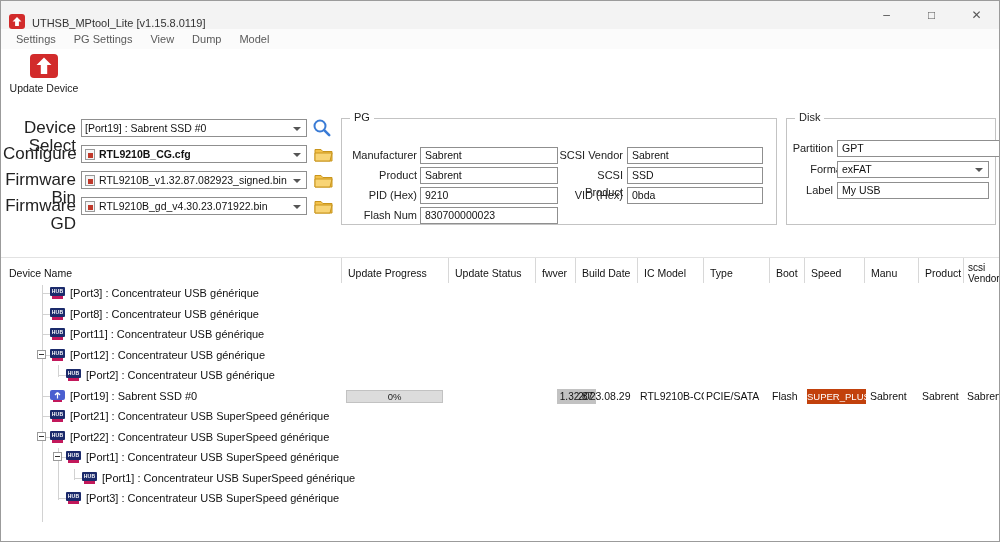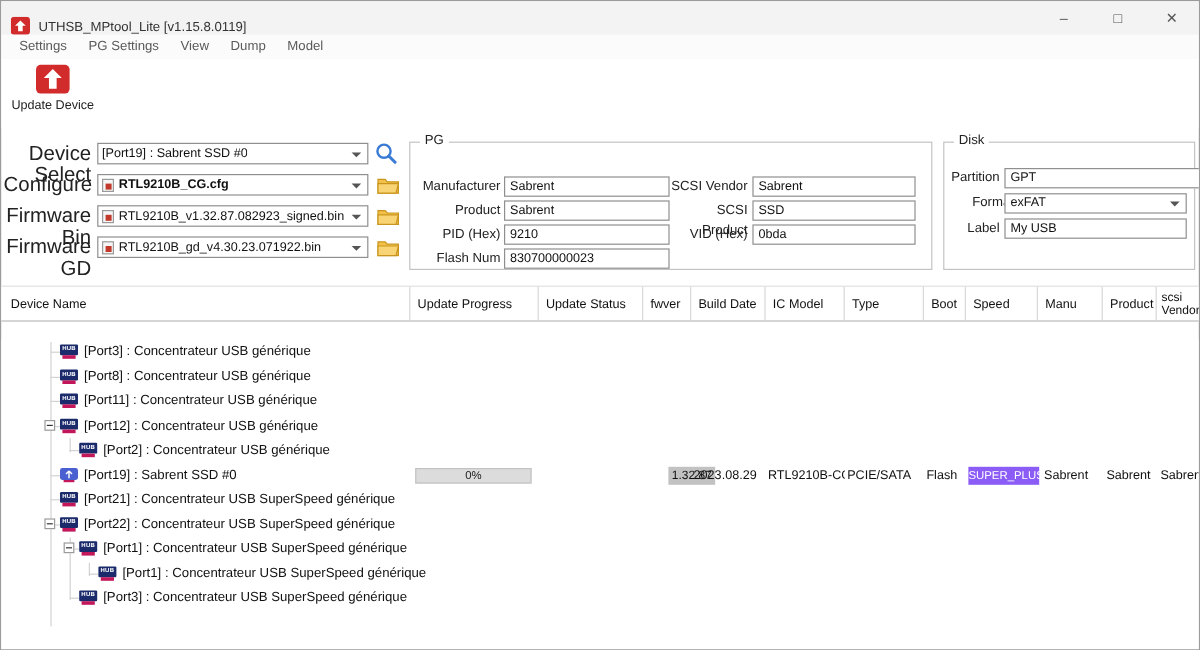--- a/index.html
+++ b/index.html
@@ -38,21 +38,21 @@
   .tool-btn { position:absolute; display:flex; align-items:center; justify-content:center; cursor:default; }
 
   
   .group { position:absolute; border:1px solid #c3c3c3; background:#fff; }
   .group-title { position:absolute; top:-8px; left:8px; background:#fff; padding:0 4px; font-size:11px; color:#222; }
   .glabel { position:absolute; text-align:right; font-size:11px; color:#222; line-height:17px; }
   .tinput { position:absolute; height:17px; border:1px solid #8f8f8f; background:#fff; font-size:10.5px; color:#111; line-height:15px; padding-left:4px; white-space:nowrap; overflow:hidden; }
   .gcombo { position:absolute; height:17px; border:1px solid #8f8f8f; background:#fff; font-size:10.5px; color:#111; line-height:15px; padding:0 16px 0 4px; overflow:hidden; }
 
   
-  .thead { position:absolute; top:237px; left:0; right:0; height:30px; background:#fff; border-top:1px solid #e2e2e2; border-bottom:1px solid #b9b9b9; }
+  .thead { position:absolute; top:256px; left:0; right:0; height:30px; background:#fff; border-top:1px solid #e2e2e2; border-bottom:1px solid #b9b9b9; }
   .hc { position:absolute; top:0; height:29px; display:flex; align-items:center; padding-left:6px; font-size:10.5px; color:#111; border-left:1px solid #d8d8d8; overflow:hidden; }
   .hc.first { border-left:none; padding-left:8px; }
   .hc.wrap { white-space:normal; font-size:10px; line-height:11px; padding-left:4px; }
 
   
   .tree { position:absolute; top:282px; left:0; right:0; bottom:0; background:#fff; overflow:hidden; }
   .guide { position:absolute; width:0; border-left:1px solid #d2d2d2; }
   .trow { position:relative; height:20.5px; display:flex; align-items:center; font-size:11px; color:#111; white-space:nowrap; }
   .trow.d1 { padding-left:49px; }
   .trow.d2 { padding-left:65px; }
@@ -68,21 +68,21 @@
   .ticon { flex:none; margin-right:5px; position:relative; }
   .hub { width:15px; height:12px; }
   .hub-top { position:absolute; left:0; right:0; top:0; bottom:3px; background:#1b2a6b; border-radius:1px; color:#fff; font-size:5px; font-weight:bold; text-align:center; line-height:9px; overflow:hidden; letter-spacing:.2px; }
   .hub-bot { position:absolute; left:2px; right:2px; bottom:0; height:3px; background:#c2185b; }
   .usbi { width:15px; height:12px; }
 
   
   .cell { position:absolute; top:0; height:20.5px; line-height:20.5px; font-size:10.5px; color:#111; overflow:hidden; }
   .progress { position:absolute; left:345px; width:97px; top:4px; height:13px; background:#dcdcdc; border:1px solid #c2c2c2; text-align:center; font-size:9.5px; line-height:11px; color:#222; }
   .fwchip { position:absolute; left:536px; width:39px; top:3px; height:15px; background:#c2c2c2; text-align:center; font-size:10px; line-height:15px; color:#111;margin-left:20px; }
-  .speedchip { position:absolute; left:806px; width:59px; top:3px; height:15px; background:#8b5cf6; color:#fff; text-align:center; font-size:9.5px; line-height:15px; }
+  .speedchip { position:absolute; left:806px; width:59px; top:3px; height:15px; background:#c2410c; color:#fff; text-align:center; font-size:9.5px; line-height:15px; }
 </style>
 </head>
 <body>
 
 <div class="win">
 
   <div class="titlebar">
     <svg class="appicon" viewBox="0 0 16 15">
       <rect x="0" y="0" width="16" height="15" rx="3" fill="#d22b2b"></rect>
       <path d="M8 3l4.5 4.5h-2.6V12H6.1V7.5H3.5z" fill="#fff"></path>

